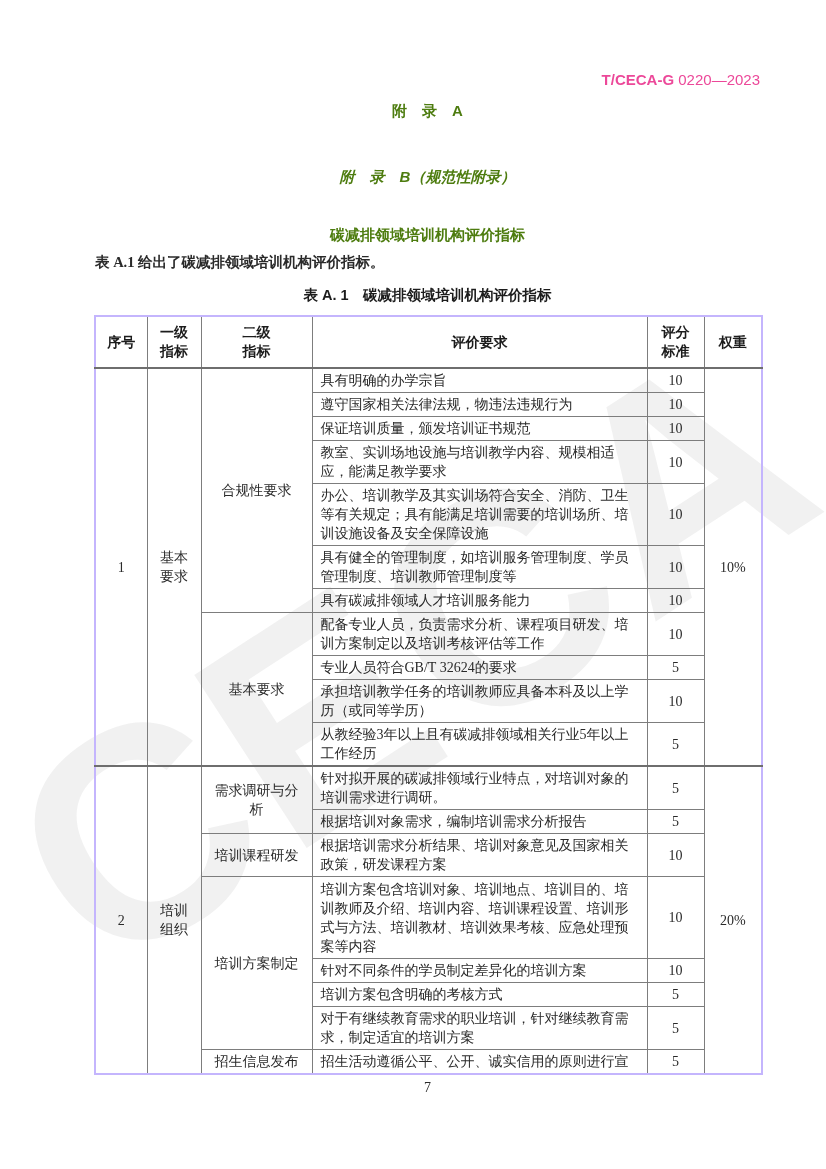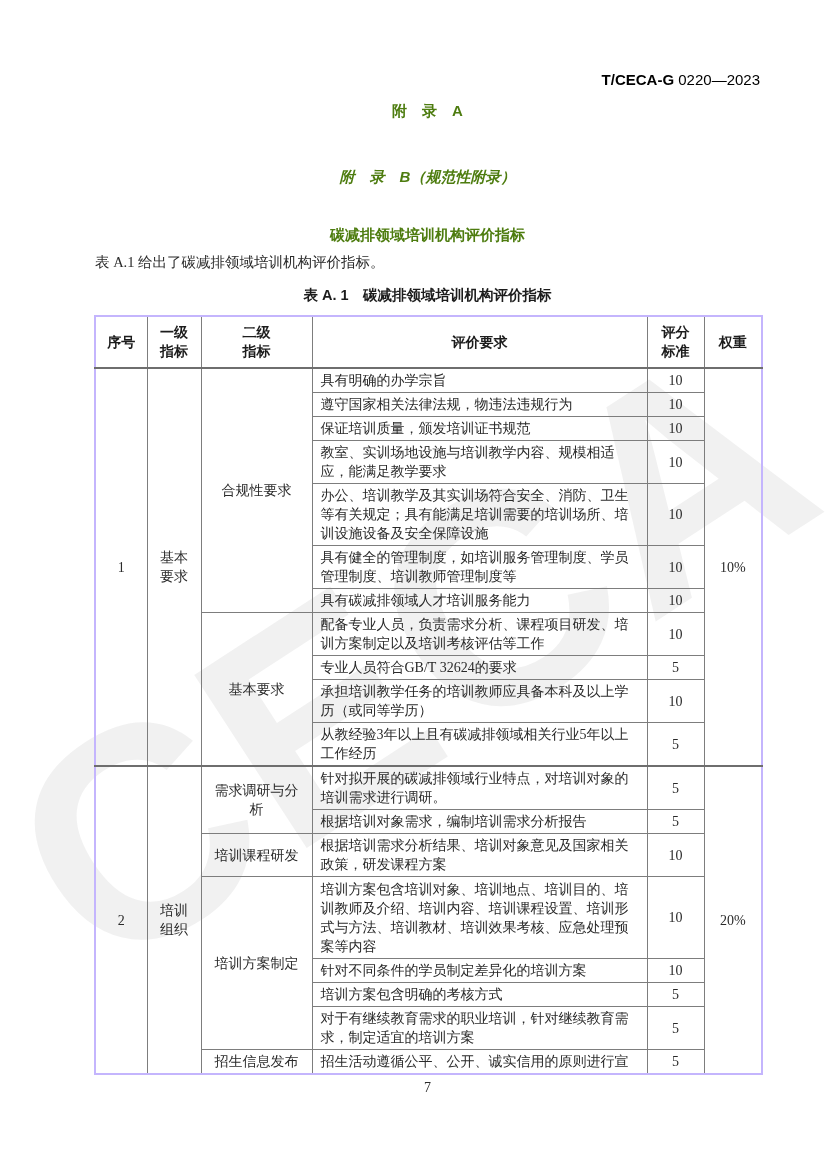--- a/index.html
+++ b/index.html
@@ -21,35 +21,35 @@
     letter-spacing:6px;
     color:rgba(60,60,60,0.07);
     white-space:nowrap;
     user-select:none;
     pointer-events:none;
     z-index:0;
   }
   .doc-code{
     position:absolute;top:71px;right:66px;
     font-family:"Liberation Sans","DejaVu Sans",sans-serif;
-    font-size:15px;letter-spacing:0px;color:#000000;
+    font-size:15px;letter-spacing:0px;color:#ec4899;
   }
   .doc-code .code-bold{font-weight:bold;}
   .heading{
     position:absolute;left:94px;width:667px;
     text-align:center;
     font-family:"Liberation Sans","DejaVu Sans",sans-serif;
     font-weight:bold;color:#4d7c0f;
   }
   .appendix-a{top:102px;font-size:15px;}
   .appendix-b{top:168px;font-size:15px;font-style:italic;}
   .appendix-title{top:226px;font-size:15px;}
   .intro{
     position:absolute;left:95px;top:253px;
-    font-size:14.5px;color:#2a2a2a;
+    font-size:14.5px;color:#2a2a2a;font-weight:bold;
   }
   .table-caption{
     position:absolute;left:94px;top:286px;width:667px;
     text-align:center;
     font-family:"Liberation Sans","DejaVu Sans",sans-serif;
     font-weight:bold;font-size:14.5px;color:#1c1c1c;
   }
   table.eval{
     position:absolute;left:94px;top:315px;
     width:667px;

